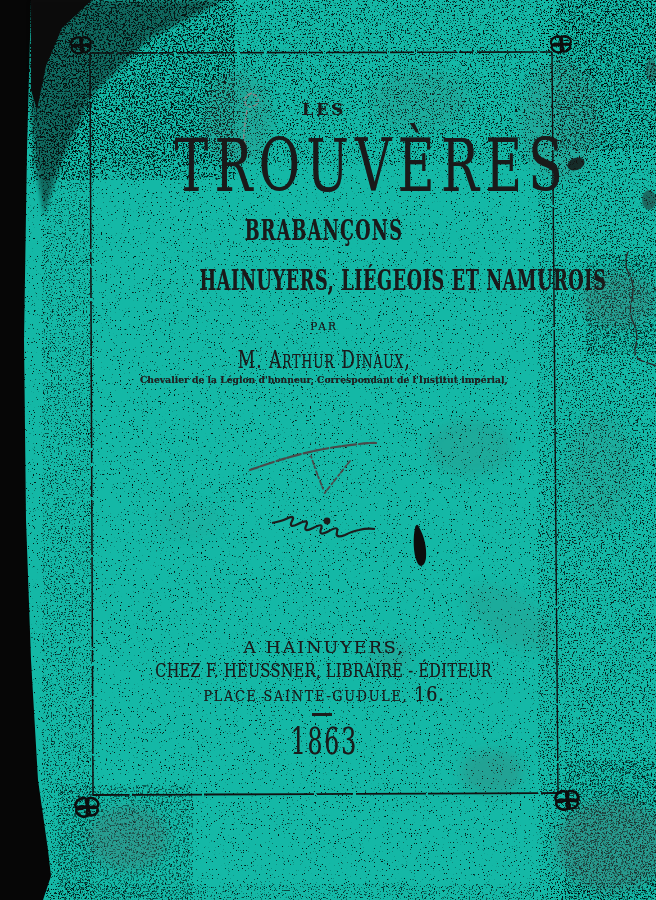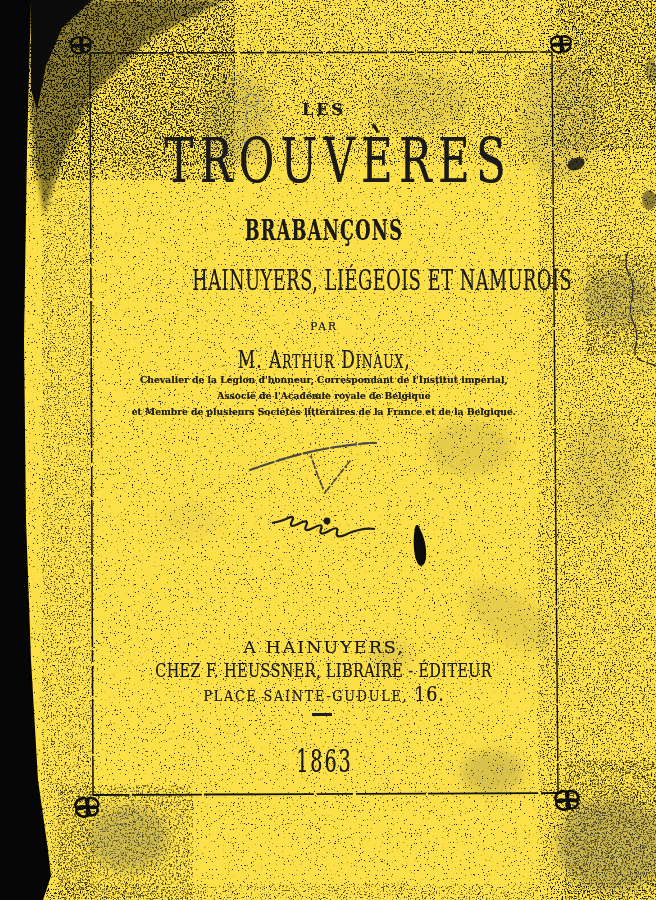--- a/index.html
+++ b/index.html
@@ -1,54 +1,54 @@
 <!DOCTYPE html>
 <html><head>
 <meta charset="utf-8">
 <style>
   html,body{margin:0;padding:0;background:#222;}
   .scan{
     position:relative;width:656px;height:900px;overflow:hidden;
-    background:#fde047;
+    background:#14b8a6;
     font-family:"DejaVu Serif","Liberation Serif",serif;
   }
   .art{position:absolute;inset:0;width:656px;height:900px;display:block;}
   .content{
     position:absolute;left:90px;top:0;width:468px;height:900px;
     color:#1a1a1a;
   }
   .line{
     position:absolute;left:0;right:0;text-align:center;line-height:1;white-space:nowrap;
     text-shadow:0 0 .6px rgba(30,30,30,.55);
   }
   .sq{display:inline-block;transform-origin:50% 50%;}
   .half-title{top:102px;font-size:16px;font-weight:700;letter-spacing:3px;}
-  .main-title{top:130px;font-size:62px;}
+  .main-title{top:130px;font-size:72px;}
   .main-title .sq{transform:scaleX(.70);letter-spacing:9px;}
   .subtitle1{top:217px;font-size:27px;font-weight:700;text-align:center;}
   .subtitle1 .sq{transform:scaleX(.65);letter-spacing:2px;}
-  .subtitle2{top:267px;font-size:27px;font-weight:400;}
+  .subtitle2{top:267px;font-size:27px;font-weight:700;}
   .subtitle2 .sq{transform:scaleX(.65);letter-spacing:1px;}
   .byline{top:321px;font-size:10.5px;letter-spacing:2px;}
   .author{top:347px;font-size:25px;font-variant:small-caps;}
   .author .sq{transform:scaleX(.68);letter-spacing:1.5px;}
   .cred{font-size:10px;font-weight:700;color:#202020;}
   .cred .sq{transform:scaleX(.92);}
   .cred1{top:375px;} .cred2{top:391px;} .cred3{top:407px;}
   .city{top:639px;font-size:17.5px;letter-spacing:2px;}
   .publisher{top:661px;font-size:19px;}
   .publisher .sq{transform:scaleX(.76);letter-spacing:.5px;}
   .address{top:684px;font-size:14.5px;}
   .address .sq{transform:scaleX(.88);letter-spacing:2px;}
   .address .num{font-size:20px;letter-spacing:1px;}
   .imprint-rule{
     position:absolute;top:713px;left:50%;width:20px;height:3px;margin-left:-12px;
     background:#1c1c1c;
   }
-  .year{top:722px;font-size:31px;margin-top:24px;}
+  .year{top:722px;font-size:38px;}
   .year .sq{transform:scaleX(.62);letter-spacing:3px;}
 </style>
 </head>
 <body>
 
 <div class="scan">
 
   <svg class="art" viewBox="0 0 656 900" xmlns="http://www.w3.org/2000/svg">
     <defs>
       <filter id="gLight" x="0" y="0" width="100%" height="100%">
@@ -162,26 +162,20 @@
 
     <div class="line author">
       <span class="sq">M. Arthur Dinaux,</span>
     </div>
 
     <div class="line byline">PAR</div>
 
     <div class="line cred cred1">
       <span class="sq">Chevalier de la Légion d'honneur, Correspondant de l'Institut impérial,</span>
     </div>
-    <div class="line cred cred2">
-      <span class="sq">Associé de l'Académie royale de Belgique</span>
-    </div>
-    <div class="line cred cred3">
-      <span class="sq">et Membre de plusieurs Sociétés littéraires de la France et de la Belgique.</span>
-    </div>
 
     <div class="line city">A HAINUYERS,</div>
 
     <div class="line publisher">
       <span class="sq">CHEZ F. HEUSSNER, LIBRAIRE - ÉDITEUR</span>
     </div>
 
     <div class="line address">
       <span class="sq"><span>PLACE SAINTE-GUDULE,</span>
         <span class="num">16.</span></span>

